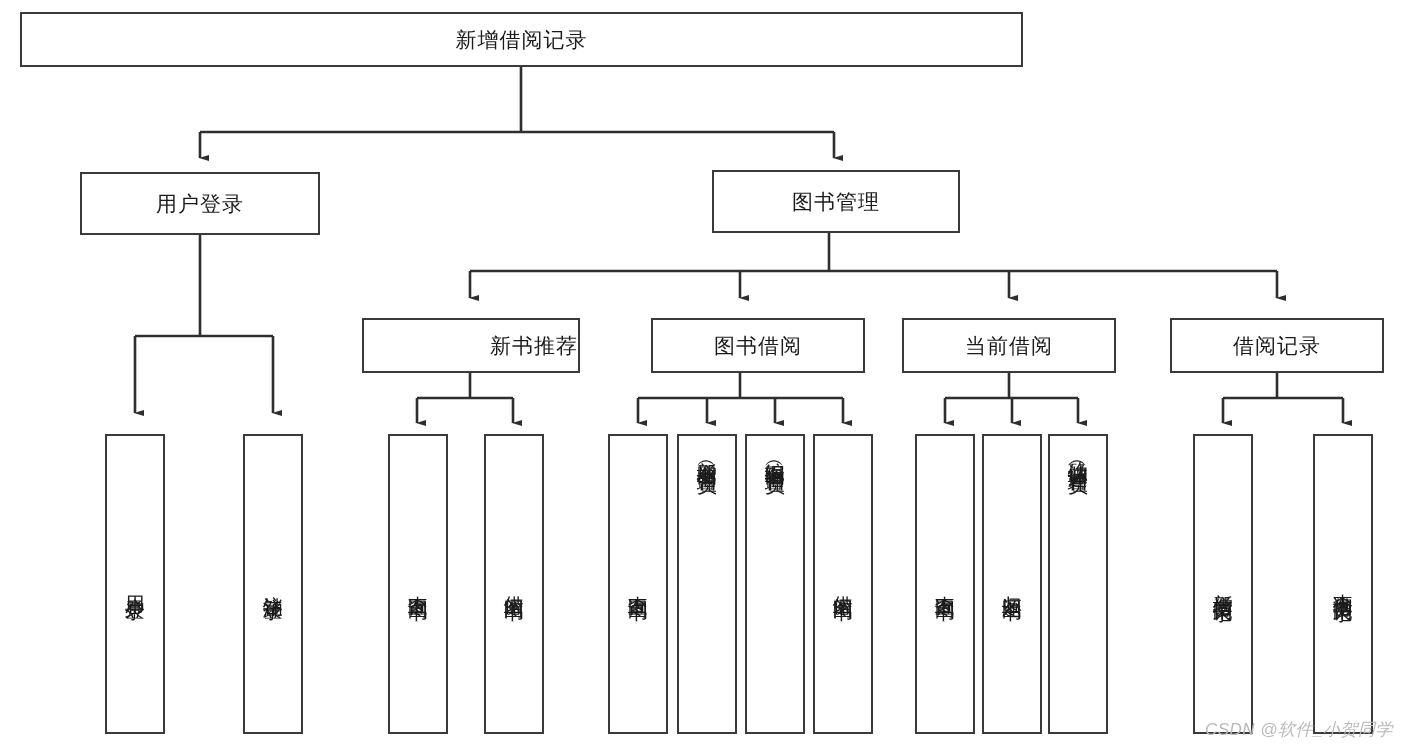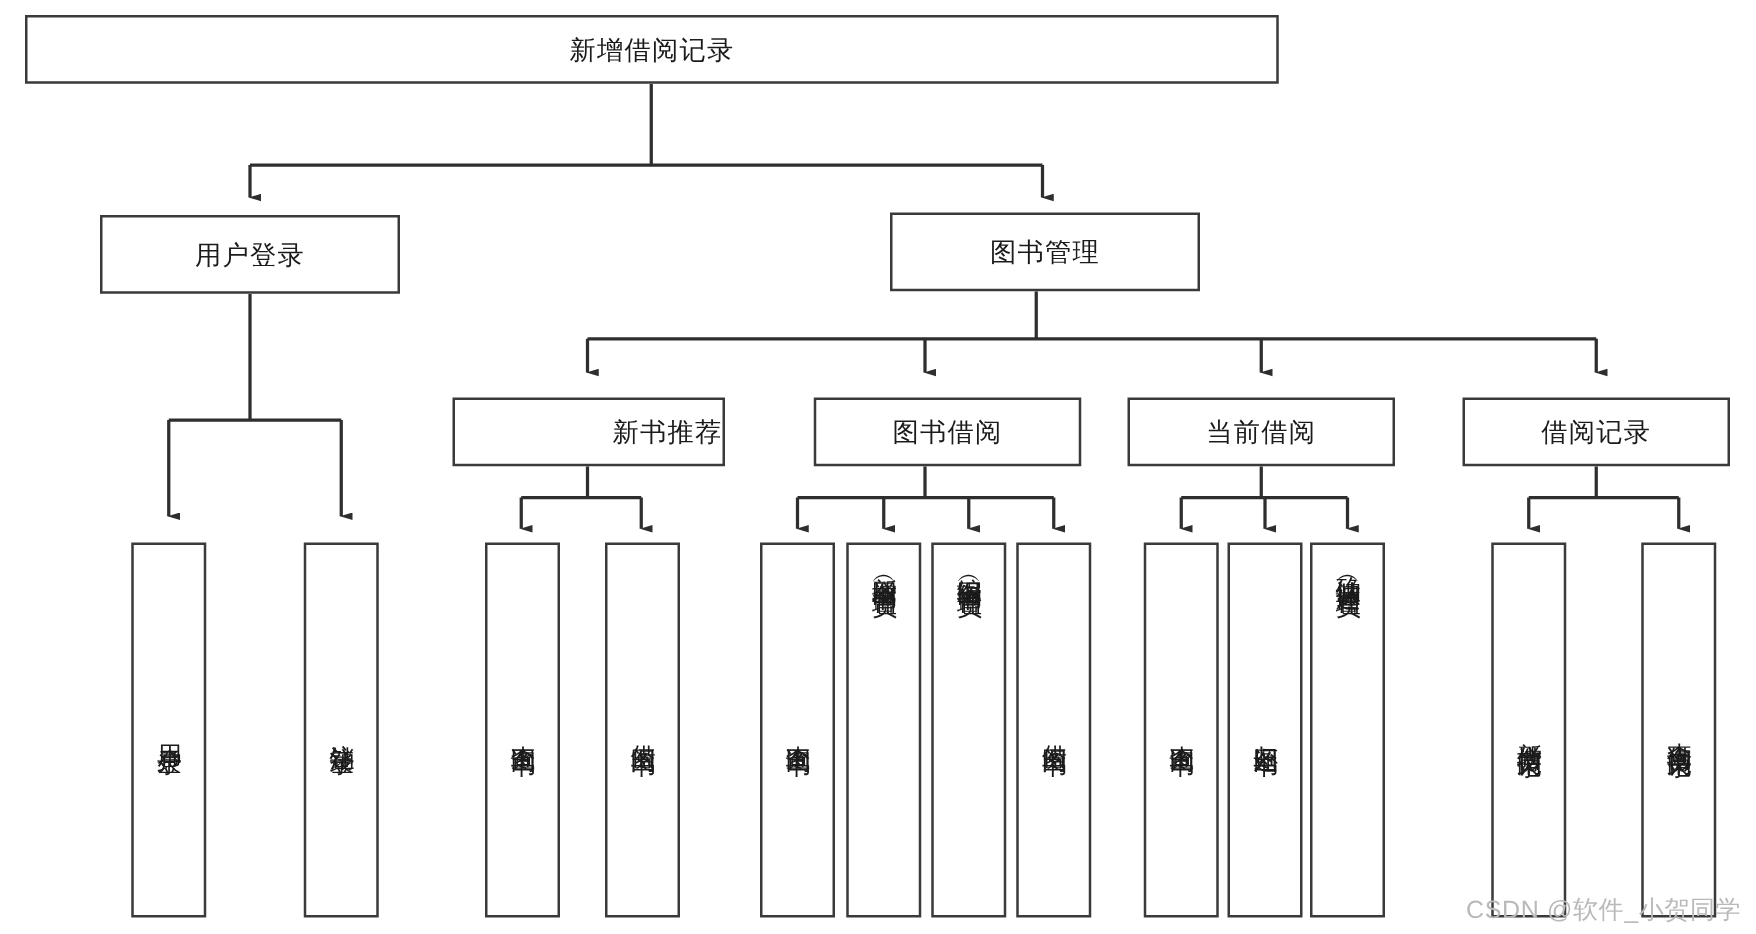--- a/index.html
+++ b/index.html
@@ -56,25 +56,26 @@
     white-space: nowrap;
   }
   .node.v.mid {
     align-items: center;
     padding-top: 0;
   }
   #watermark {
     position: absolute;
     right: 12px;
     bottom: 6px;
-    font-size: 20px;
+    font-size: 17px;
     color: #b9b9b9;
     z-index: 5;
     white-space: nowrap;
     letter-spacing: 0.5px;
+    font-style: italic;
   }
 </style>
 </head>
 <body>
 
 <div id="canvas">
 
   <svg id="wires" viewBox="0 0 1405 747" xmlns="http://www.w3.org/2000/svg">
     <defs>
       <marker id="arw" markerWidth="10" markerHeight="11" refX="3" refY="9" orient="auto" markerUnits="userSpaceOnUse">

